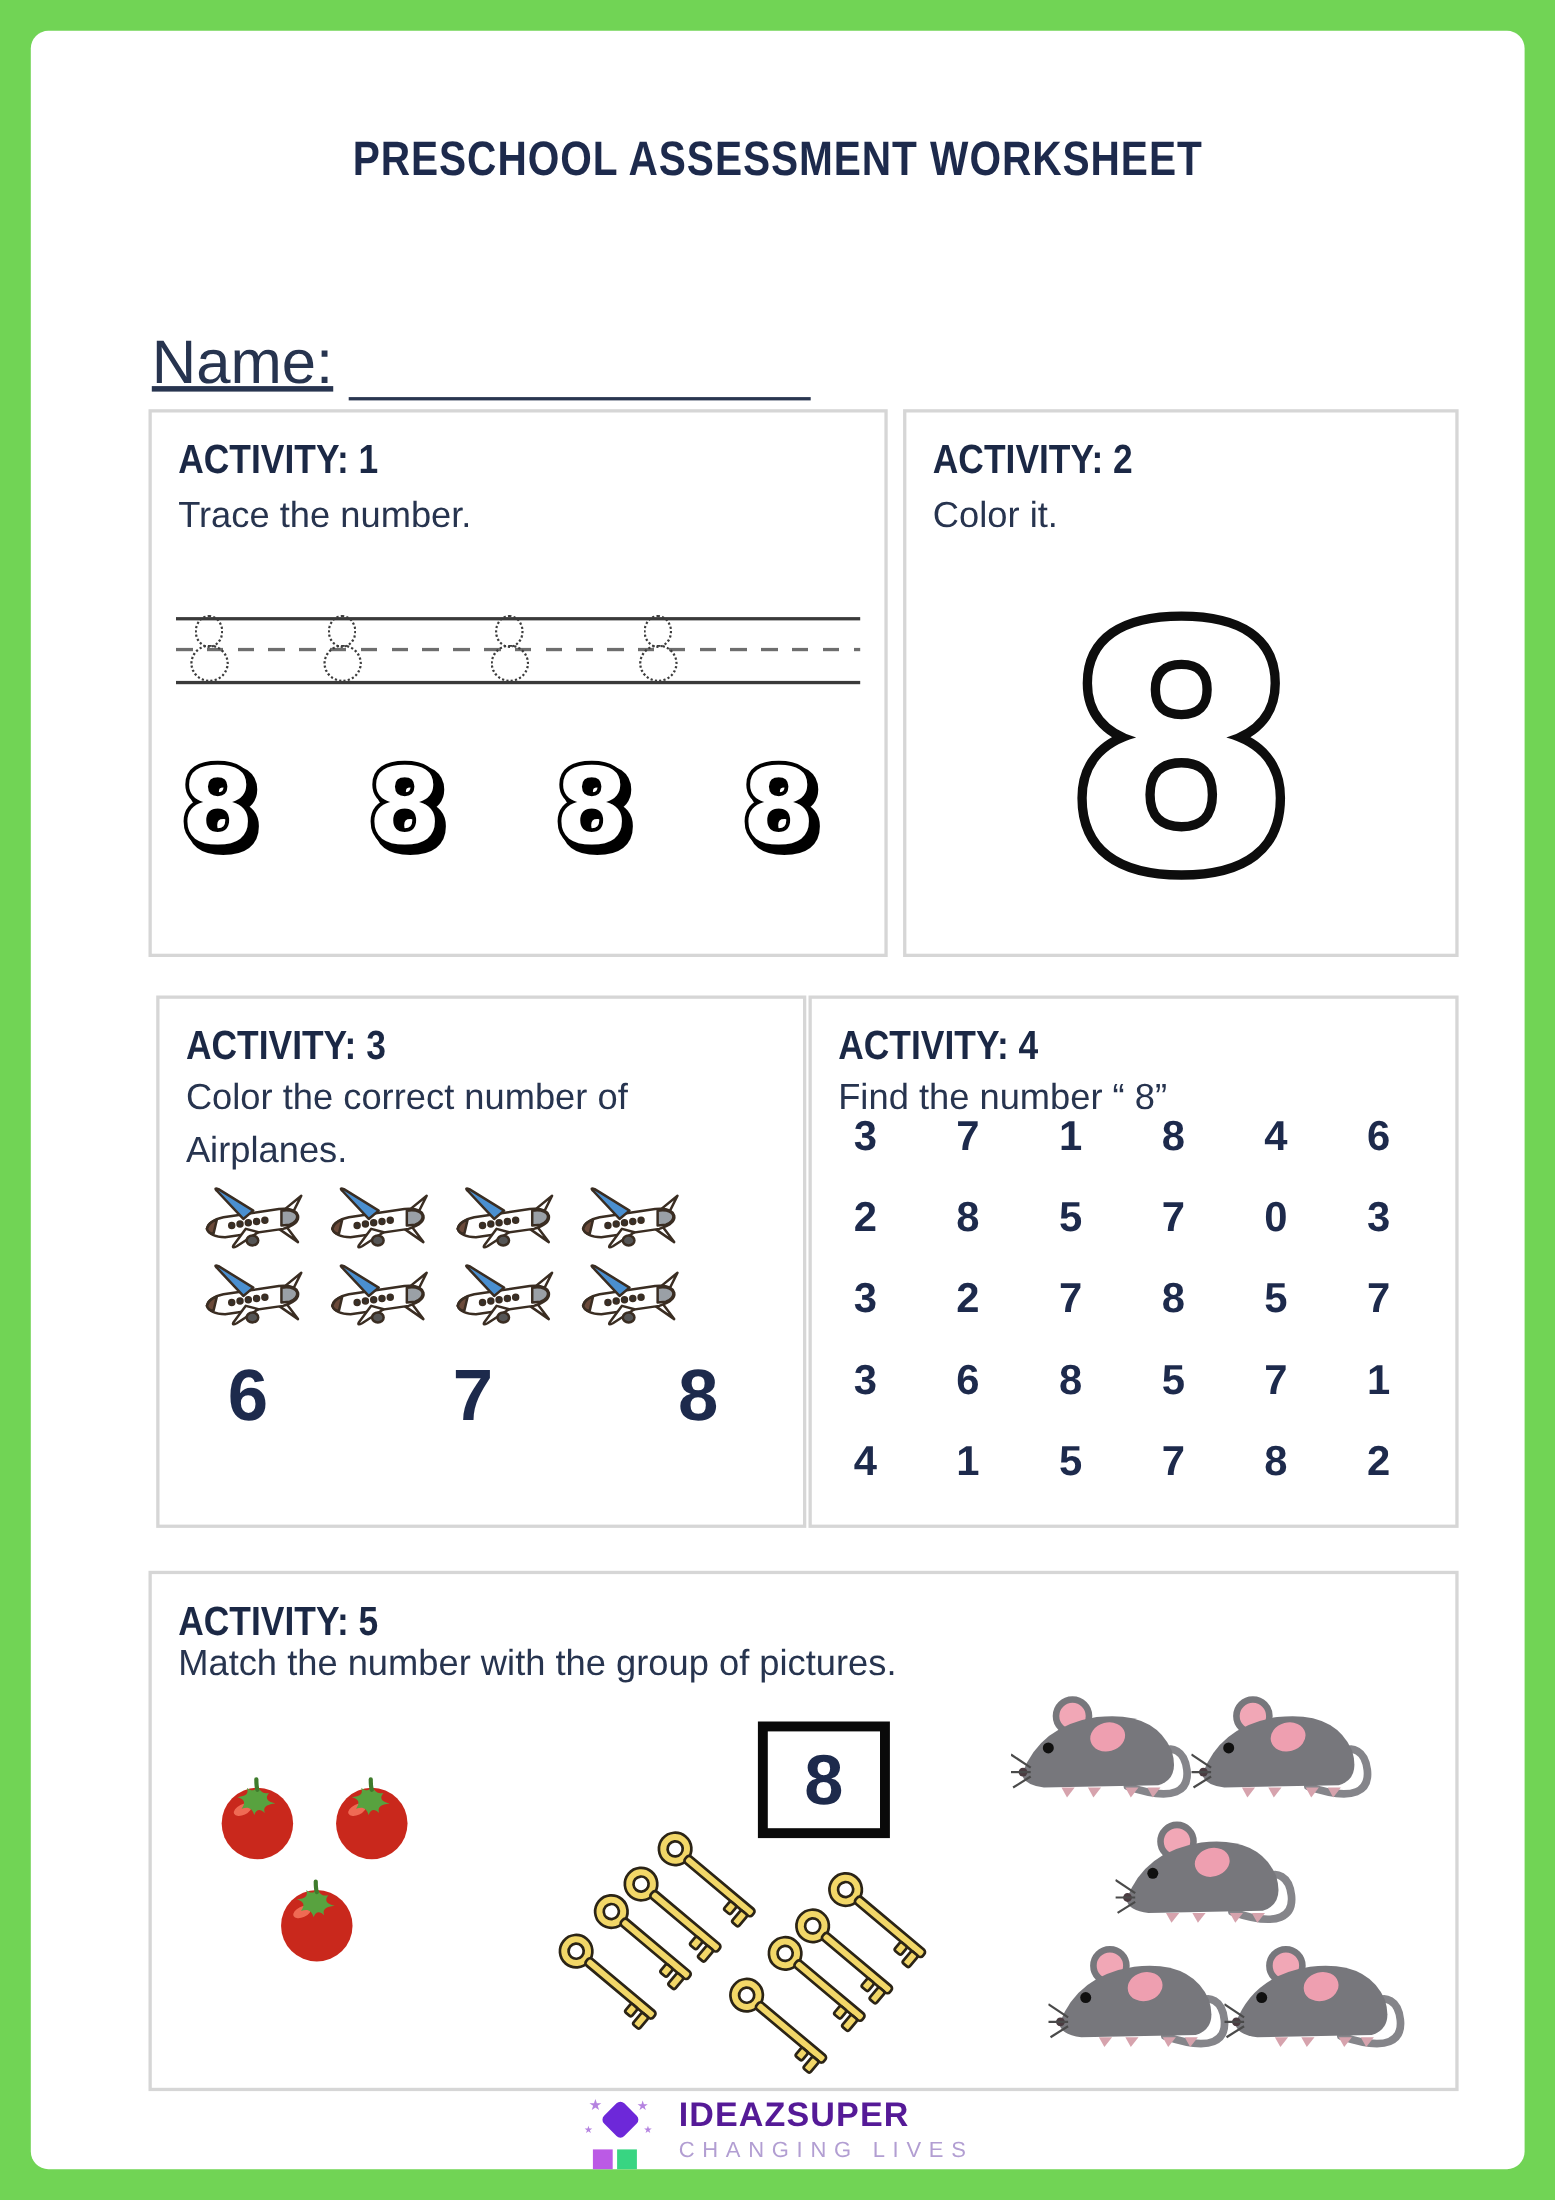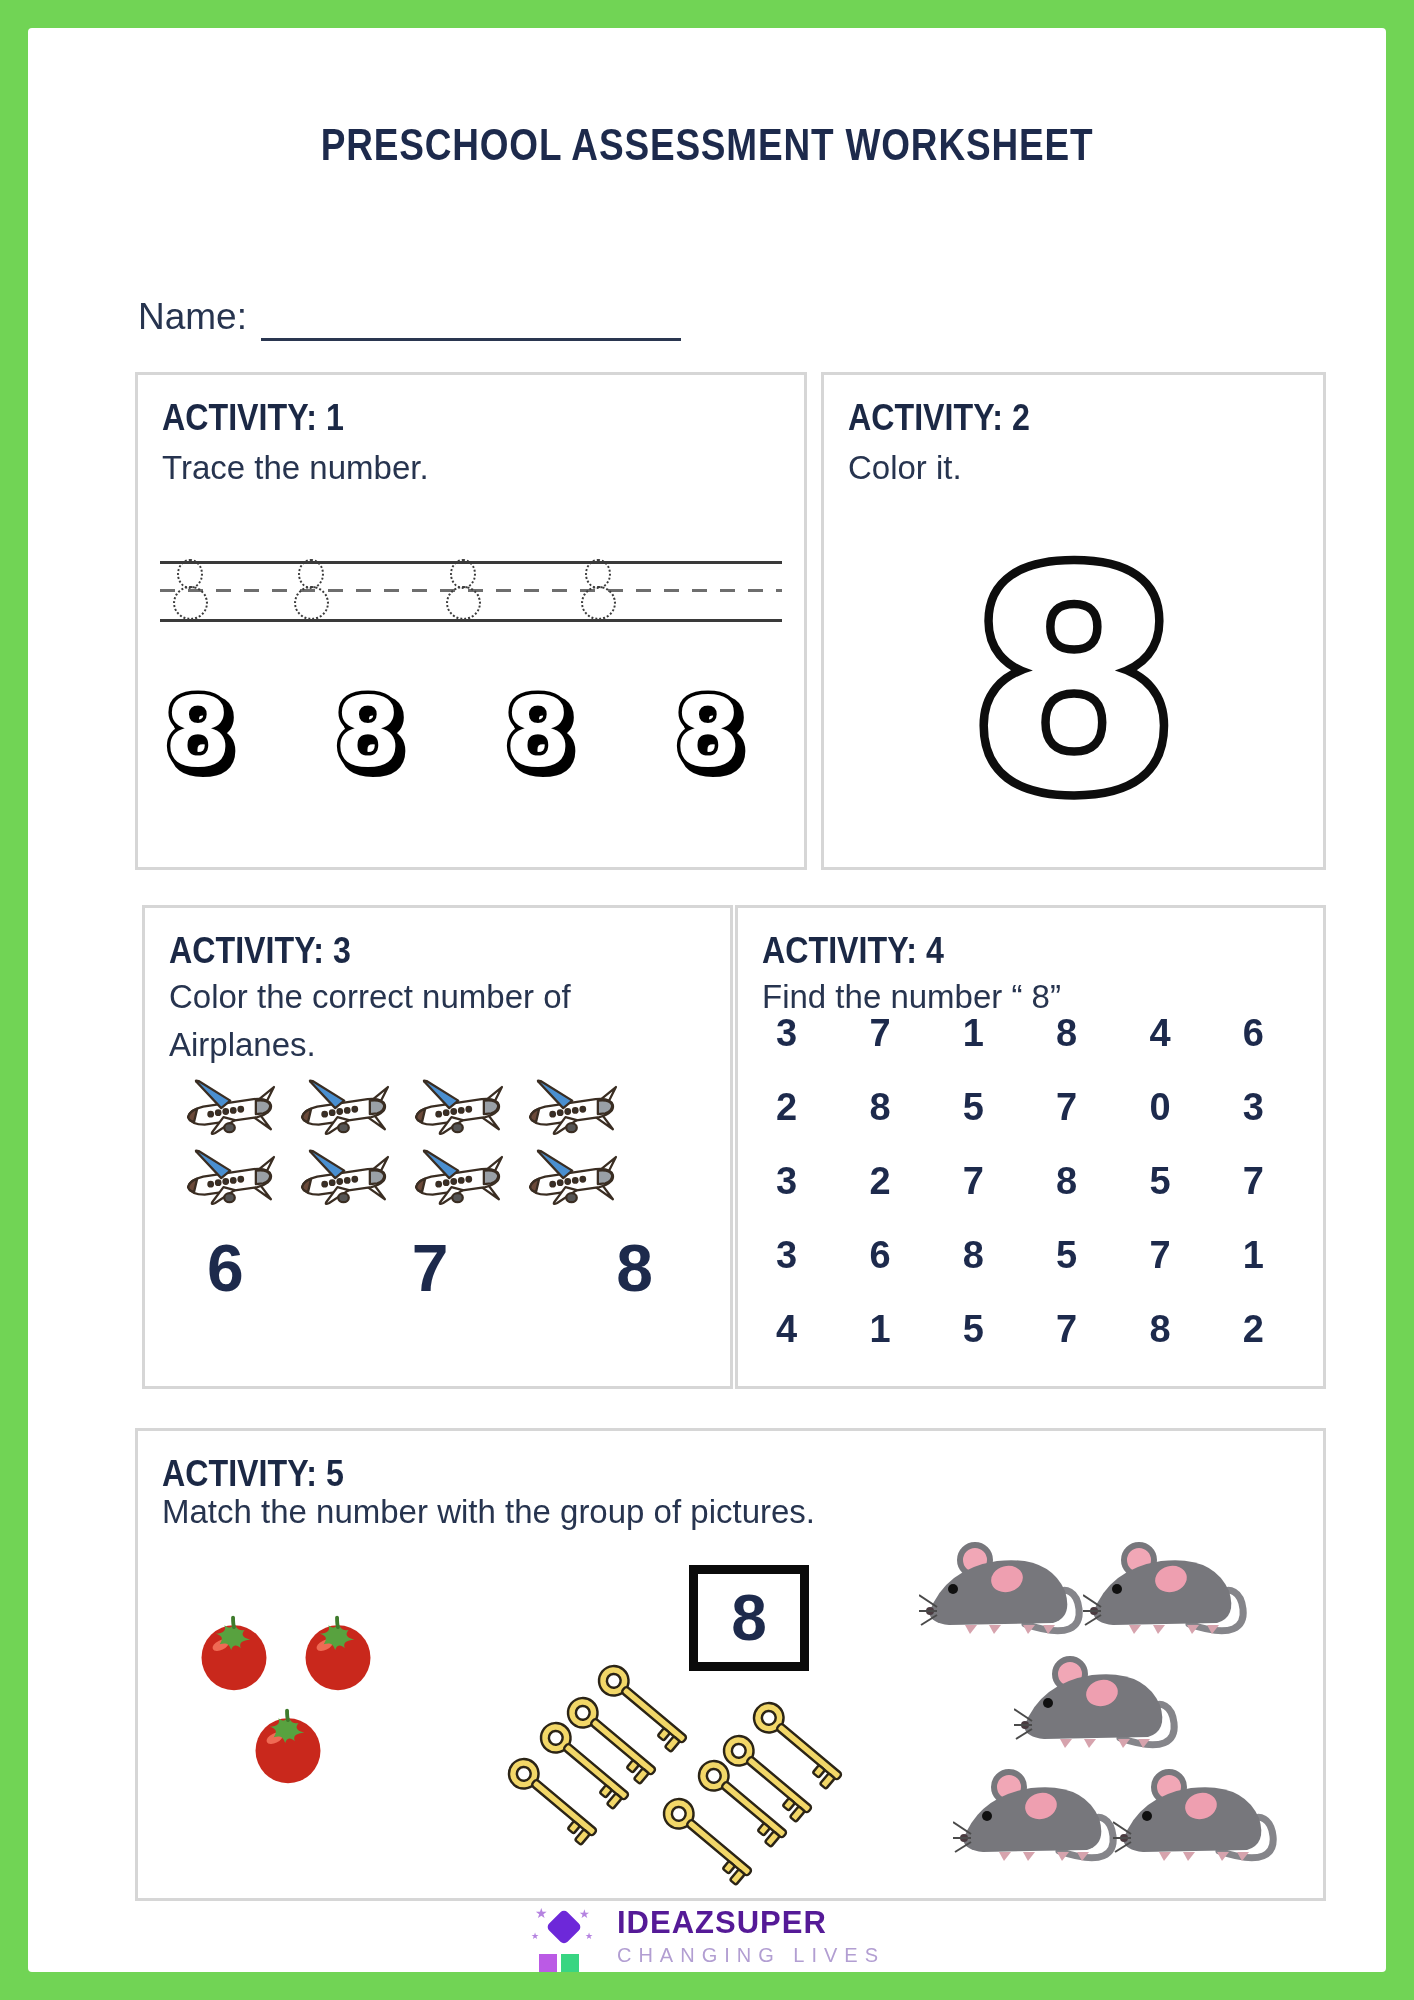--- a/index.html
+++ b/index.html
@@ -1,26 +1,26 @@
 <!DOCTYPE html>
 <html><head>
 <meta charset="utf-8">
 <style>
   html,body{margin:0;padding:0;}
   body{font-family:"Liberation Sans",sans-serif;color:#1d2a4c;}
   .page{position:relative;width:1414px;height:2000px;background:#71d455;overflow:hidden;}
-  .sheet{position:absolute;left:28px;top:28px;width:1358px;height:1944px;background:#ffffff;border-radius:4px;}
+  .sheet{position:absolute;left:28px;top:28px;width:1358px;height:1944px;background:#ffffff;border-radius:16px;}
 
   .title{position:absolute;top:92px;left:0;width:100%;text-align:center;
          font-size:44px;font-weight:800;letter-spacing:1px;color:#1d2a4c;
          transform:scaleX(0.84);}
   .subtitle{position:absolute;top:158px;left:0;width:100%;text-align:center;
          font-size:30px;color:#27344f;}
 
-  .name-row{position:absolute;top:268px;left:110px;font-size:37px;color:#27344f;}
+  .name-row{position:absolute;top:268px;left:110px;font-size:56px;color:#27344f;text-decoration:underline;}
   .name-line{display:inline-block;width:420px;border-bottom:3px solid #2a3650;margin-left:14px;}
 
   .abox{position:absolute;background:#fff;border:3px solid #d6d6d6;}
   .box1{left:107px;top:344px;width:666px;height:492px;text-decoration:underline;}
   .box2{left:793px;top:344px;width:499px;height:492px;}
   .box3{left:114px;top:877px;width:585px;height:478px;}
   .box4{left:707px;top:877px;width:585px;height:478px;}
   .box5{left:107px;top:1400px;width:1185px;height:467px;}
 
   .ahead{position:absolute;left:24px;top:22px;font-size:37px;font-weight:800;color:#1b2845;

